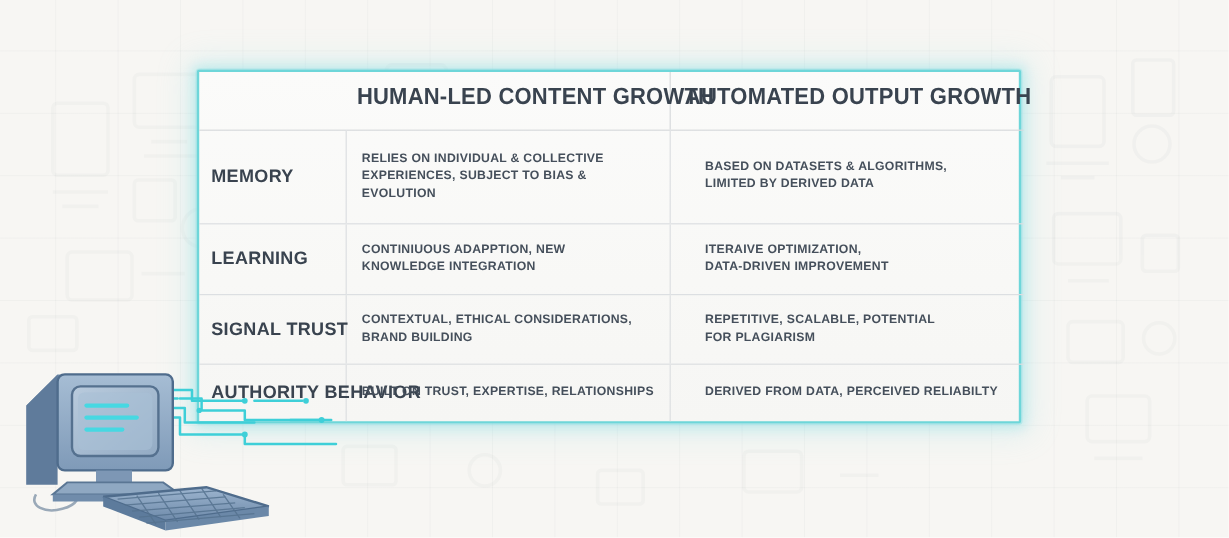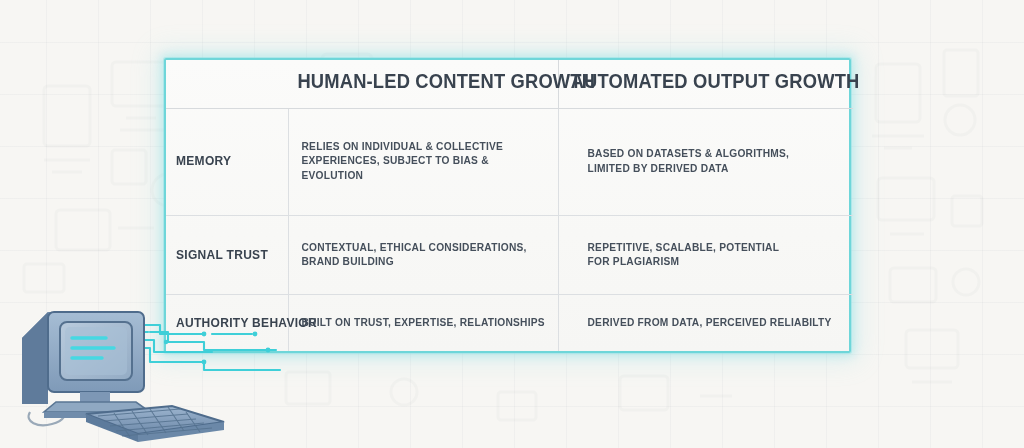--- a/index.html
+++ b/index.html
@@ -77,21 +77,21 @@
     letter-spacing:.25px;
     line-height:1.42;
     color:#454f5b;
     border-bottom:1px solid #dcdfe2;
     padding:6px 8px 6px 10px;
     transform-origin:left center;
   }
   tbody tr:last-child td { border-bottom:none; }
 
   td.row-label {
-    font-size:12px;
+    font-size:15px;
     color:#39434f;
     letter-spacing:.3px;
     white-space:nowrap;
   }
   td.cell-human { border-left:1px solid #dcdfe2; padding-left:13px;margin-left:12px; }
   td.cell-auto  { border-left:1px solid #dcdfe2; padding-left:29px; }
 
   .ln { display:block; }
 
   
@@ -160,20 +160,31 @@
             <span class="ln">RELIES ON INDIVIDUAL &amp; COLLECTIVE</span>
             <span class="ln">EXPERIENCES, SUBJECT TO BIAS &amp; EVOLUTION</span>
           </td>
           <td class="cell-auto">
             <span class="ln">BASED ON DATASETS &amp; ALGORITHMS,</span>
             <span class="ln">LIMITED BY DERIVED DATA</span>
           </td>
         </tr>
 
 
+        <tr>
+          <td class="row-label">LEARNING</td>
+          <td class="cell-human">
+            <span class="ln">CONTINIUOUS ADAPPTION, NEW</span>
+            <span class="ln">KNOWLEDGE INTEGRATION</span>
+          </td>
+          <td class="cell-auto">
+            <span class="ln">ITERAIVE OPTIMIZATION,</span>
+            <span class="ln">DATA-DRIVEN IMPROVEMENT</span>
+          </td>
+        </tr>
 
         <tr>
           <td class="row-label">SIGNAL TRUST</td>
           <td class="cell-human">
             <span class="ln">CONTEXTUAL, ETHICAL CONSIDERATIONS,</span>
             <span class="ln">BRAND BUILDING</span>
           </td>
           <td class="cell-auto">
             <span class="ln">REPETITIVE, SCALABLE, POTENTIAL</span>
             <span class="ln">FOR PLAGIARISM</span>

